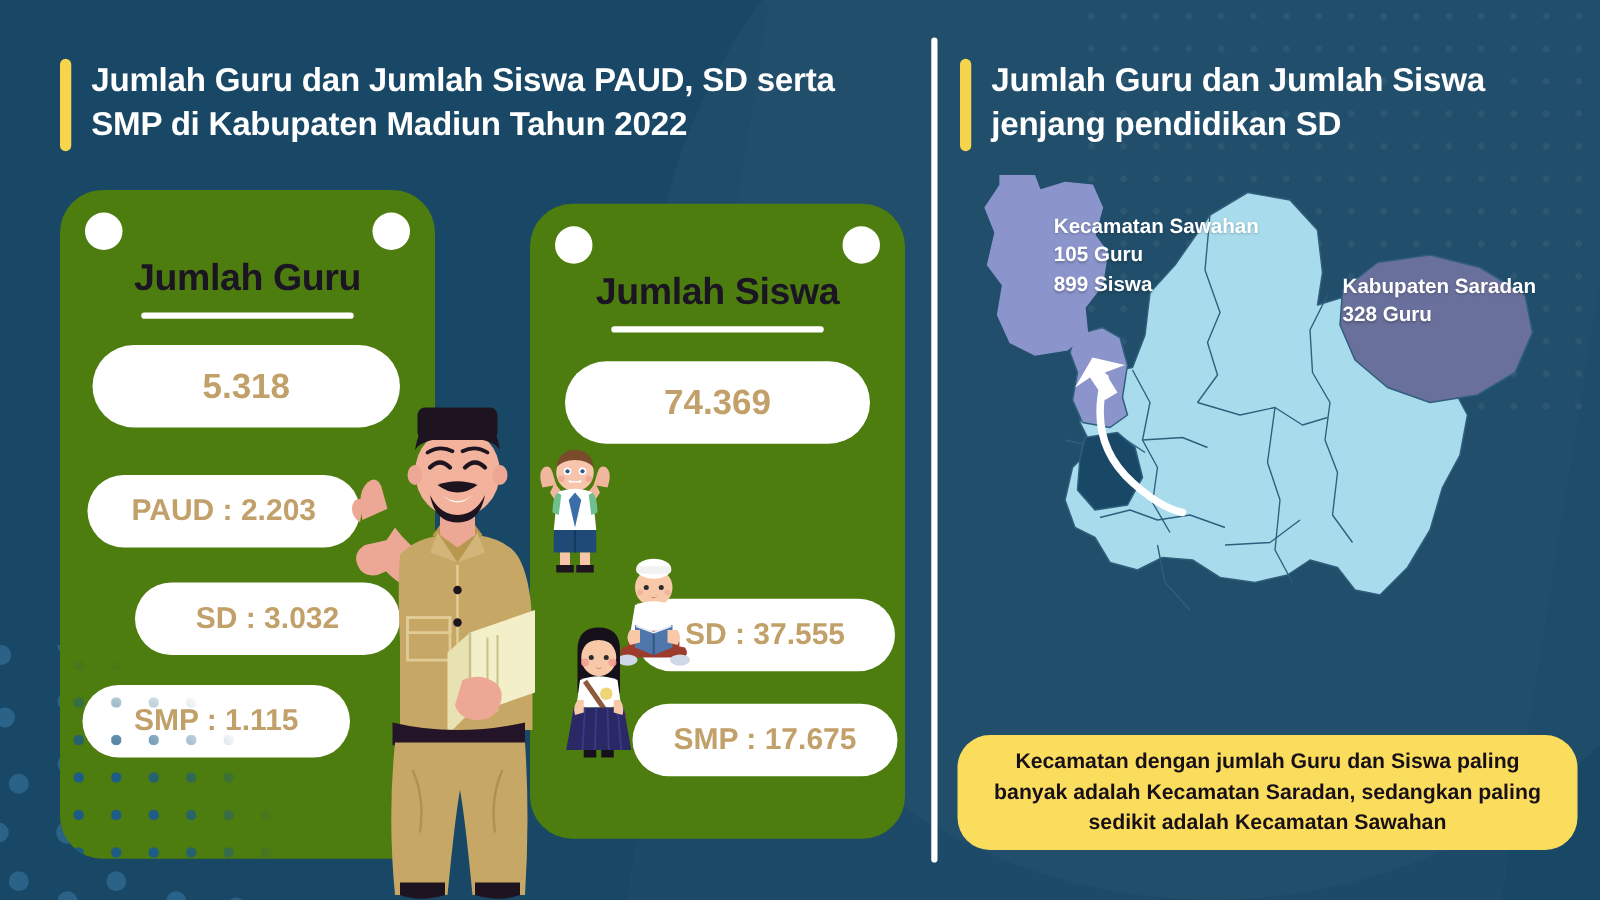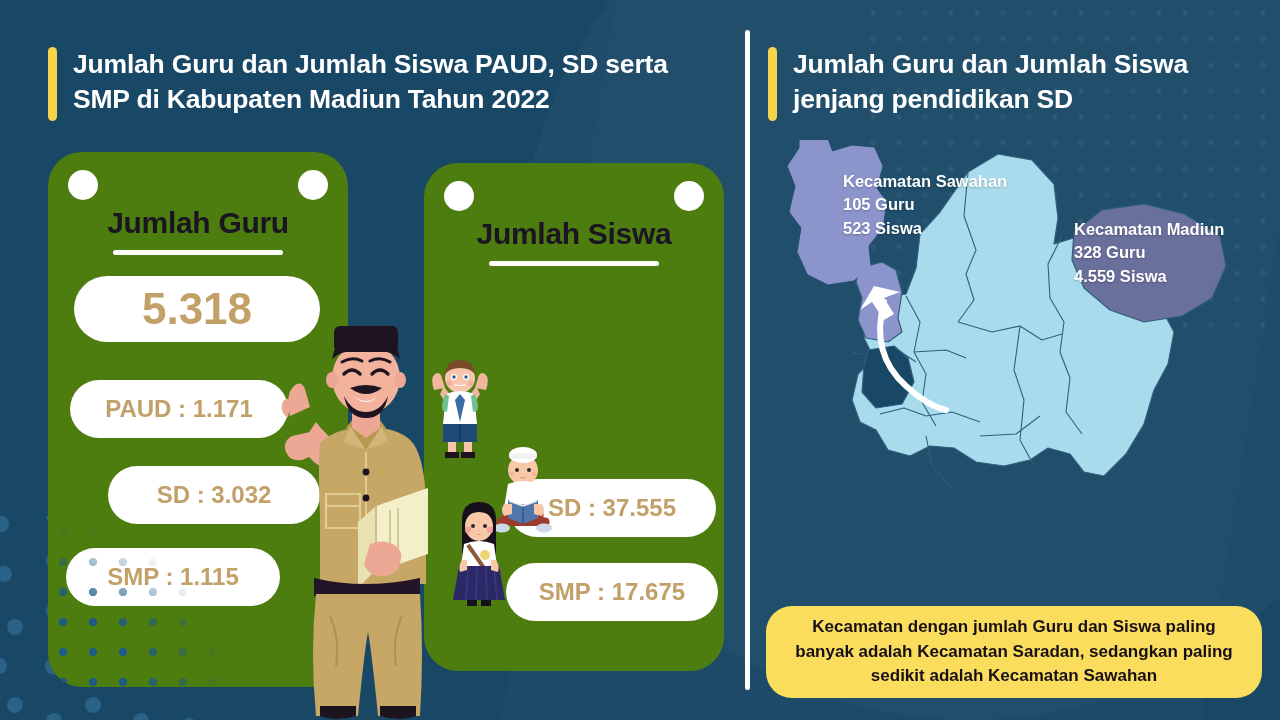--- a/index.html
+++ b/index.html
@@ -77,21 +77,21 @@
   .card-rule {
     position:absolute; left:50%; transform:translateX(-50%); top:98px;
     width:170px; height:5px; background:#ffffff; border-radius:3px;
   }
 
   .pill {
     position:absolute; background:#ffffff; border-radius:40px;
     display:flex; align-items:center; justify-content:center;
     color:#c2a069; font-weight:bold;
   }
-  .pill.big   { font-size:44px; }
+  .pill.big   { font-size:28px; }
   .pill.small { font-size:24px; }
 
   
   #guru-total { left:26px;  top:124px; width:246px; height:66px; }
   #guru-paud  { left:22px;  top:228px; width:218px; height:58px; }
   #guru-sd    { left:60px;  top:314px; width:212px; height:58px; }
   #guru-smp   { left:18px;  top:396px; width:214px; height:58px; }
 
   
   #siswa-total { left:28px; top:126px; width:244px; height:66px; }
@@ -125,21 +125,20 @@
   }
   #callout-sawahan { left:812px; top:170px;margin-left:31px; }
   #callout-saradan { left:1074px; top:218px; }
 
   
   #caption {
     position:absolute; left:766px; top:588px; width:496px; height:92px;
     background:#fbdd5e; border-radius:26px;
     display:flex; align-items:center; justify-content:center; text-align:center;
     padding:0 16px;
-    margin-top:18px;
   }
   #caption-text {
     color:#181018; font-weight:bold; font-size:17px; line-height:1.45;
   }
 </style>
 </head>
 <body>
 
 <div id="bg-sheen"></div>
 <div id="bg-sheen2"></div>
@@ -200,33 +199,34 @@
     <div class="head-text" style="width:640px;">Jumlah Guru dan Jumlah Siswa PAUD, SD serta SMP di Kabupaten Madiun Tahun 2022</div>
   </div>
 
   <div class="stat-card" id="card-guru">
     <div class="card-dot left"></div>
     <div class="card-dot right"></div>
     <div class="card-title">Jumlah Guru</div>
     <div class="card-rule"></div>
 
     <div class="pill big" id="guru-total">5.318</div>
-    <div class="pill small" id="guru-paud">PAUD : 1.171</div>
+    <div class="pill small" id="guru-paud">PAUD : 2.203</div>
     <div class="pill small" id="guru-sd">SD : 3.032</div>
     <div class="pill small" id="guru-smp">SMP : 1.115</div>
 
     <div id="guru-dots"></div>
   </div>
 
   <div class="stat-card" id="card-siswa">
     <div class="card-dot left"></div>
     <div class="card-dot right"></div>
     <div class="card-title">Jumlah Siswa</div>
     <div class="card-rule"></div>
 
+    <div class="pill big" id="siswa-total">74.369</div>
     <div class="pill small" id="siswa-sd">SD : 37.555</div>
     <div class="pill small" id="siswa-smp">SMP : 17.675</div>
   </div>
 
   <svg class="illus" id="illus-teacher" viewBox="0 0 190 424">
 
     <path d="M18 120 q-5 -22 4 -30 q7 -6 11 3 l5 18 z" fill="#eda895"></path>
     <path d="M16 122 q-8 -6 -6 -14 q2 -7 9 -4" fill="#eda895"></path>
     <path d="M20 140 q-10 6 -6 16 q4 10 16 8 l14 -6 l-6 -22 z" fill="#eda895"></path>
     <path d="M28 150 q12 18 30 26 l12 -26 q-16 -10 -26 -24 z" fill="#eda895"></path>
@@ -393,24 +393,23 @@
 
   <g fill="none" stroke="#ffffff" stroke-width="6" stroke-linecap="round">
     <path d="M128 162 q-14 52 22 84 q22 20 40 24"></path>
   </g>
   <path fill="#ffffff" d="M118 146 l26 6 l-16 6 l10 16 l-10 6 l-12 -18 l-12 8 z"></path>
 </svg>
 
 <div class="map-callout" id="callout-sawahan">
   <div>Kecamatan Sawahan</div>
   <div>105 Guru</div>
-  <div>523 Siswa</div>
+  <div>899 Siswa</div>
 </div>
 
 <div class="map-callout" id="callout-saradan">
-  <div>Kecamatan Madiun</div>
+  <div>Kabupaten Saradan</div>
   <div>328 Guru</div>
-  <div>4.559 Siswa</div>
 </div>
 
 <div id="caption">
   <div id="caption-text">Kecamatan dengan jumlah Guru dan Siswa paling banyak adalah Kecamatan Saradan, sedangkan paling sedikit adalah Kecamatan Sawahan</div>
 </div>
 
 </body></html>

